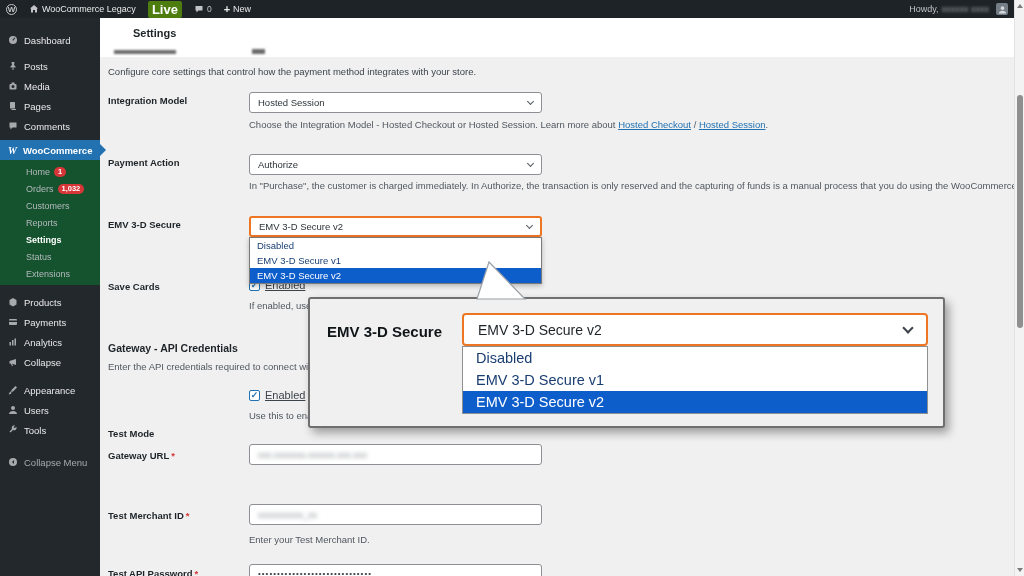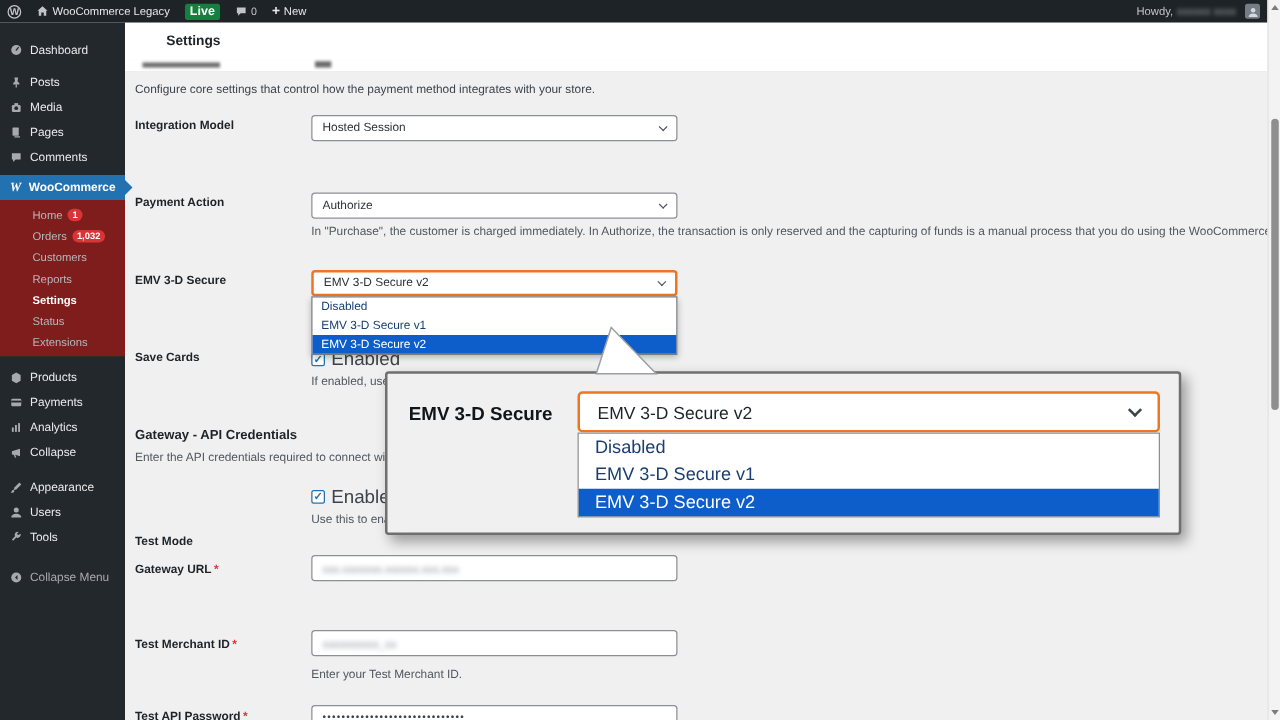--- a/index.html
+++ b/index.html
@@ -9,42 +9,42 @@
 
   
   .adminbar { position:absolute; left:0; top:0; width:1014px; height:18px; background:#1d2327;
     display:flex; align-items:center; justify-content:space-between; z-index:30; }
   .ab-left, .ab-right { display:flex; align-items:center; height:100%; }
   .ab-item { display:flex; align-items:center; gap:3px; padding:0 6px; height:100%;
     color:#e9eaeb; font-size:9px; white-space:nowrap; }
   .wplogo { width:11px; height:11px; border:1px solid #c3c4c7; border-radius:50%;
     color:#c3c4c7; font-size:8px; line-height:9px; text-align:center; font-weight:bold; }
   .ab-ico { width:10px; height:10px; fill:#c3c4c7; }
-  .live-badge { background:#15803d; color:#fff; font-size:10px; font-weight:bold;
+  .live-badge { background:#4d7c0f; color:#fff; font-size:13px; font-weight:bold;
     padding:1px 4px; border-radius:2px; }
   .ab-count { color:#c3c4c7; font-size:8.5px; }
   .ab-plus { color:#e9eaeb; font-size:11px; font-weight:bold; line-height:10px; }
   .howdy { color:#c3c4c7; font-size:9px; }
   .redact-name { color:#9ea3a8; font-size:9px; filter:blur(1.6px); }
   .avatar { width:12px; height:12px; background:#757e87; border-radius:2px; margin-left:4px;
     display:flex; align-items:center; justify-content:center; }
   .avatar svg { width:9px; height:9px; fill:#d6d9dc; }
 
   
   .sidebar { position:absolute; left:0; top:18px; width:100px; height:558px; background:#23282d; z-index:25; }
   .mi { position:relative; display:flex; align-items:center; gap:6px; height:20px; padding:0 0 0 8px;
     color:#e9eaeb; font-size:9.5px; cursor:pointer; }
   .mi .ico { width:10px; height:10px; display:flex; }
   .mi .ico svg { width:10px; height:10px; fill:#a7aaad; }
   .mi.active { background:#2271b1; color:#fff; font-weight:bold; }
   .mi.active .wooW { color:#fff; }
   .arrow-right { position:absolute; right:-6px; top:4px; width:0; height:0;
     border-top:6px solid transparent; border-bottom:6px solid transparent; border-left:6px solid #2271b1; }
   .wooW { font-weight:bold; font-size:10px; color:#a7aaad; font-family:"Liberation Serif", serif; font-style:italic; }
-  .submenu { background:#7f1d1d; padding:3px 0; }
+  .submenu { background:#14532d; padding:3px 0; }
   .smi { display:flex; align-items:center; gap:4px; height:17px; padding-left:26px;
     color:#b4b9be; font-size:9px; cursor:pointer; }
   .smi.current { color:#fff; font-weight:bold; }
   .badge { background:#d63638; color:#fff; font-size:7.5px; line-height:10px; padding:0 4px;
     border-radius:6px; font-weight:bold; }
   .gap6 { height:6px; } .gap4 { height:4px; } .gap7 { height:7px; } .gap8 { height:8px; } .gap12 { height:12px; }
   .collapse-item { color:#a7aaad; }
 
   
   .main { position:absolute; left:100px; top:18px; width:914px; height:558px; background:#f0f0f1; }
@@ -75,21 +75,21 @@
   .textbox { position:absolute; left:149px; width:293px; height:21px; background:#fff;
     border:1px solid #8c8f94; border-radius:3px; display:flex; align-items:center;
     padding:0 8px; font-size:9px; color:#50575e; cursor:text; }
   .redact-val { filter:blur(2px); color:#8a8f94; white-space:nowrap; }
   .pwd-dots { font-size:8px; letter-spacing:1px; color:#3c434a; margin-top:-3px; }
 
   .cbrow { position:absolute; left:149px; display:flex; align-items:center; gap:5px; }
   .cb { width:11px; height:11px; background:#fff; border:1px solid #2271b1; border-radius:2px;
     display:flex; align-items:center; justify-content:center; cursor:pointer; }
   .cb .tick { color:#2271b1; font-size:9px; font-weight:bold; line-height:9px; }
-  .cb-label { font-size:15px; color:#3c434a; }
+  .cb-label { font-size:11px; color:#3c434a;text-decoration:underline; }
 
   .dd { position:absolute; left:149px; top:180px; width:293px; background:#fff;
     border:1px solid #7a7a7a; box-shadow:0 2px 5px rgba(0,0,0,.25); z-index:5; }
   .dd .opt { height:15px; line-height:15px; padding:0 7px; font-size:9.5px; color:#1a3e72; cursor:pointer; }
   .dd .opt.sel { background:#0d5dcb; color:#fff; }
 
   
   .ov { position:absolute; left:308px; top:297px; width:637px; height:131px; background:#f0f0f1;
     border:2px solid #6f6f6f; border-radius:3px; box-shadow:4px 5px 10px rgba(0,0,0,.35); z-index:20; }
   .ov-label { position:absolute; left:17px; top:24px; font-size:15px; font-weight:bold; color:#101518; }
@@ -322,20 +322,23 @@
     </div>
 
     <div class="content">
       <div class="intro">Configure core settings that control how the payment method integrates with your store.</div>
 
       <div class="flabel" style="top:38px;">Integration Model</div>
       <div class="select" style="top:35px;">
         <span class="sel-txt">Hosted Session</span>
         <span class="chev"></span>
       </div>
+      <div class="help" style="top:62px;">
+        <span>Choose the Integration Model - Hosted Checkout or Hosted Session. Learn more about </span><a>Hosted Checkout</a><span> / </span><a>Hosted Session</a><span>.</span>
+      </div>
 
       <div class="flabel" style="top:100px;">Payment Action</div>
       <div class="select" style="top:97px;">
         <span class="sel-txt">Authorize</span>
         <span class="chev"></span>
       </div>
       <div class="help" style="top:123px;">In "Purchase", the customer is charged immediately. In Authorize, the transaction is only reserved and the capturing of funds is a manual process that you do using the WooCommerce admin panel.</div>
 
       <div class="flabel" style="top:162px;">EMV 3-D Secure</div>
       <div class="select focus-orange" style="top:159px;">

